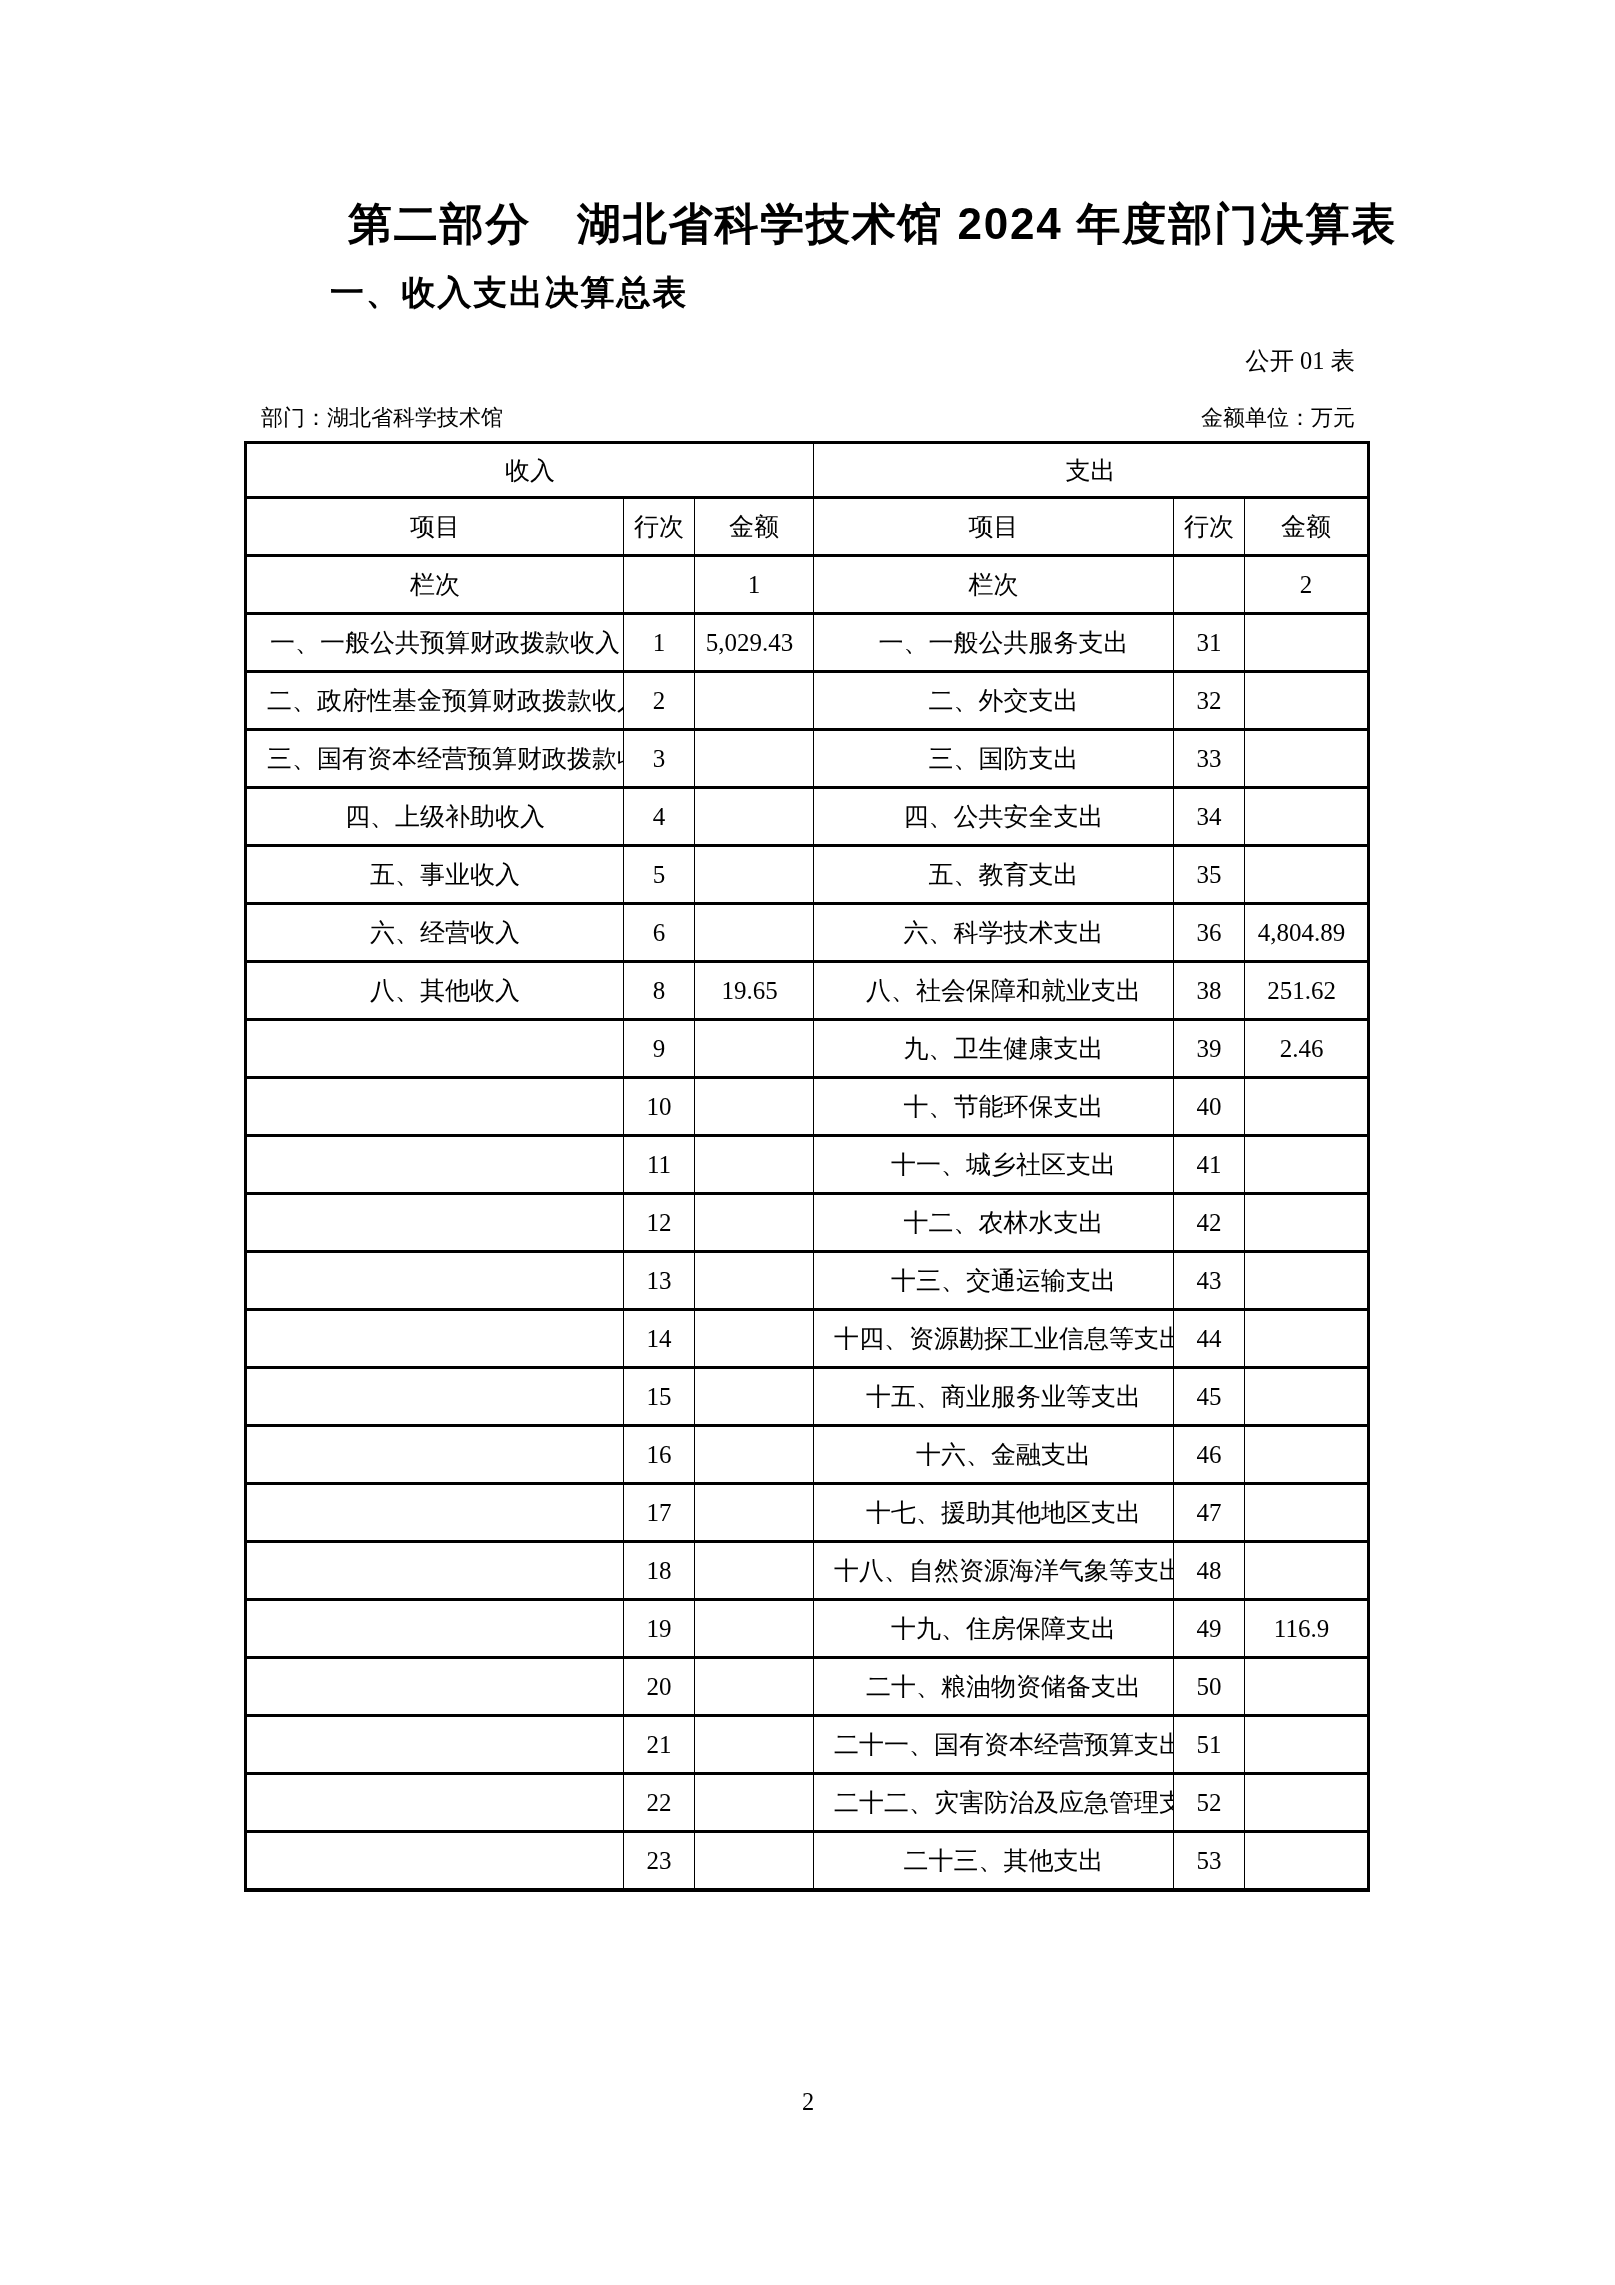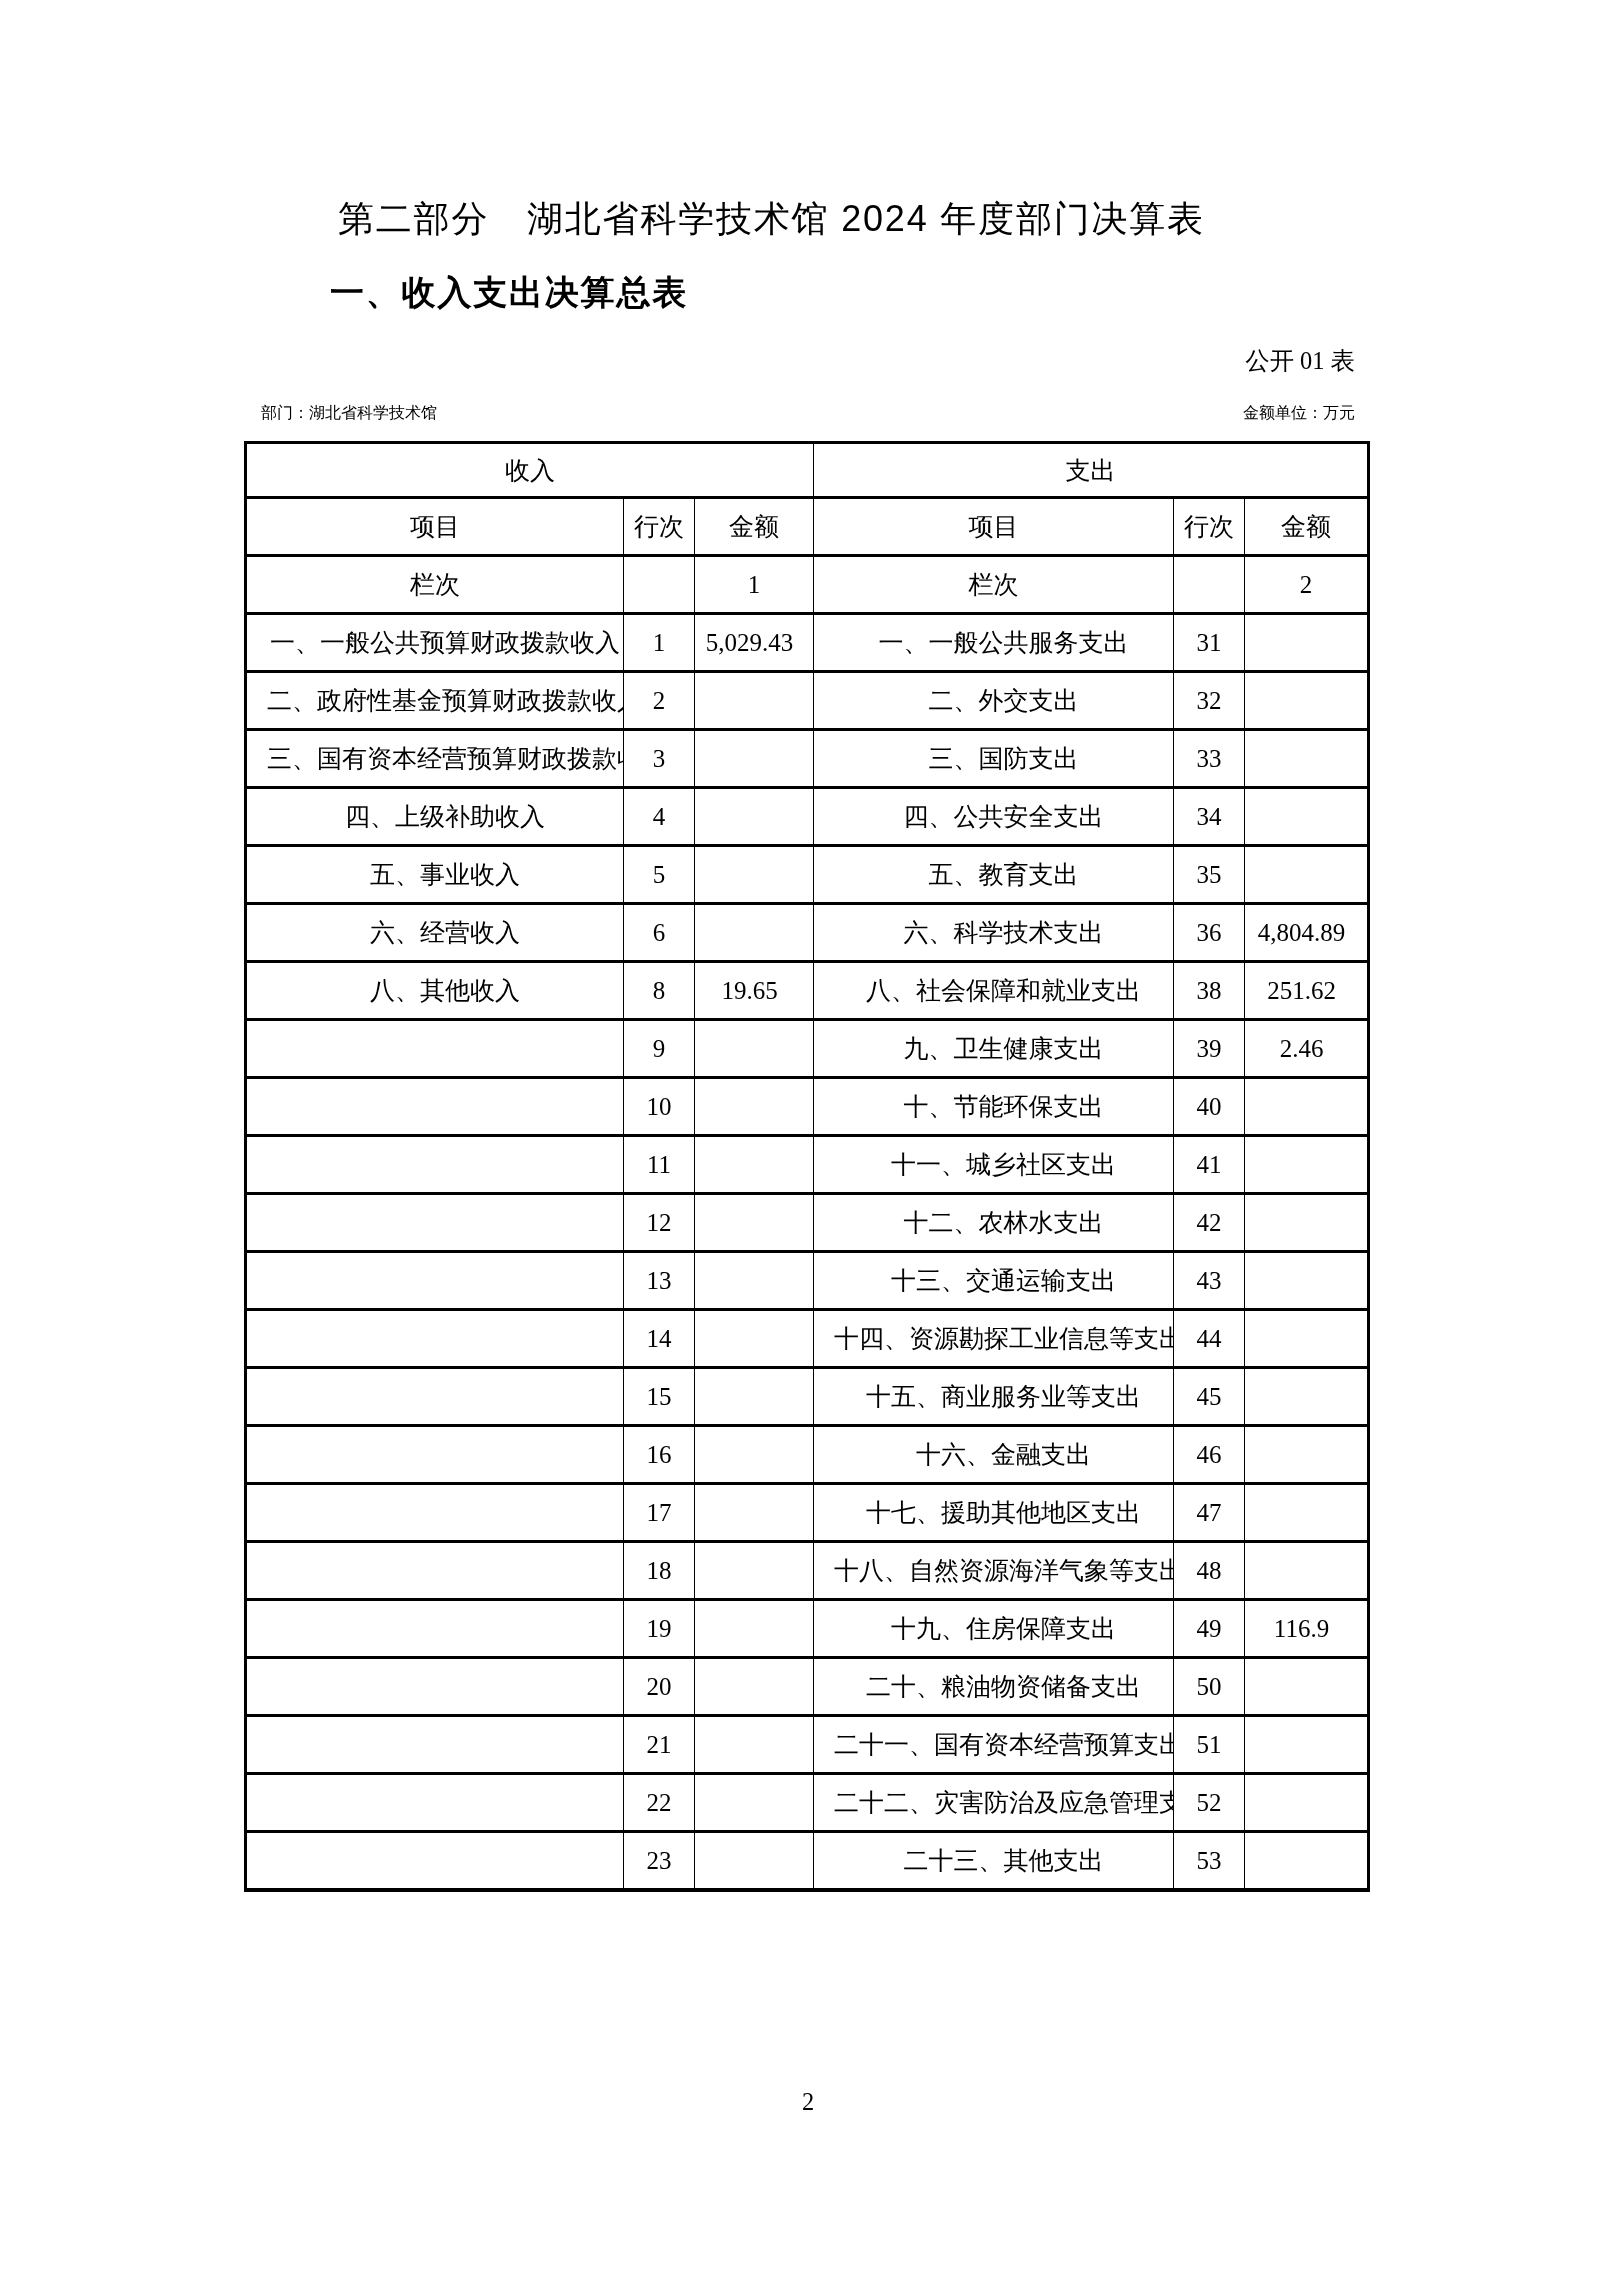--- a/index.html
+++ b/index.html
@@ -8,25 +8,25 @@
     height: 2285px;
     background: #ffffff;
     position: relative;
     color: #000000;
     font-family: "Liberation Serif", "DejaVu Serif", serif;
   }
   .page { position: absolute; inset: 0; }
 
   .title1 {
     position: absolute;
-    left: 338px;
+    left: 348px;
     top: 195px;
     font-family: "Liberation Sans", "DejaVu Sans", sans-serif;
-    font-weight: normal;
-    font-size: 36px;
+    font-weight: bold;
+    font-size: 44px;
     letter-spacing: 1.8px;
     white-space: nowrap;
   }
   .title2 {
     position: absolute;
     left: 330px;
     top: 270px;
     font-family: "Liberation Sans", "DejaVu Sans", sans-serif;
     font-weight: bold;
     font-size: 34px;
@@ -41,21 +41,21 @@
     text-align: right;
     font-size: 24.4px;
   }
   .meta-row {
     position: absolute;
     left: 261px;
     top: 403px;
     width: 1094px;
     display: flex;
     justify-content: space-between;
-    font-size: 16px;
+    font-size: 22px;
   }
 
   table.budget {
     position: absolute;
     left: 244px;
     top: 441px;
     width: 1122px;
     border-collapse: collapse;
     table-layout: fixed;
     font-size: 25px;

